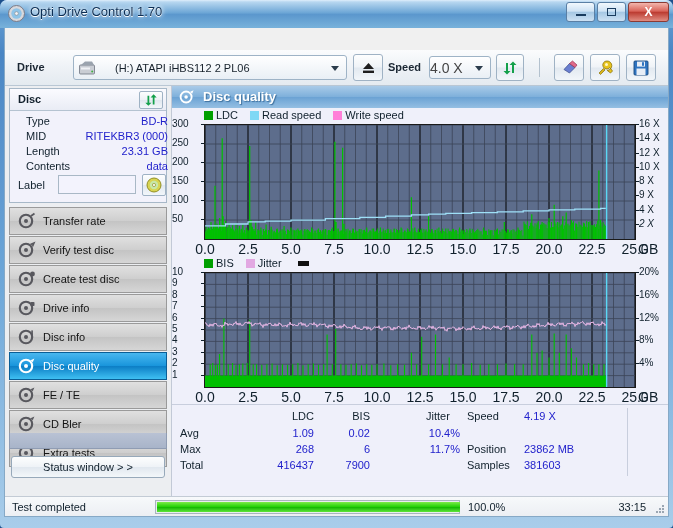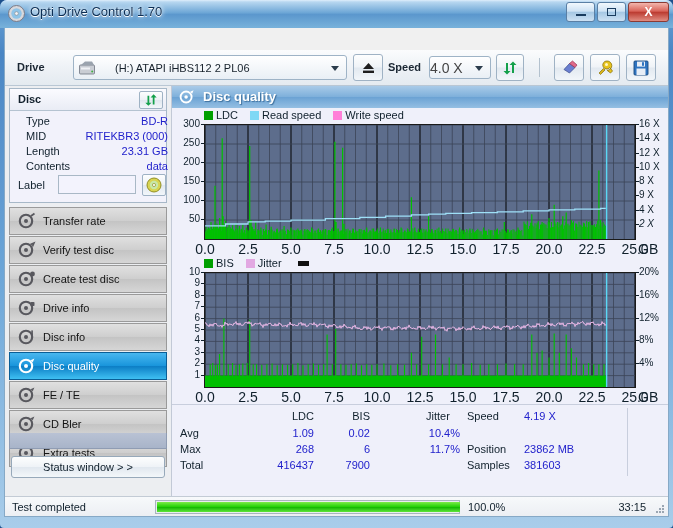--- a/index.html
+++ b/index.html
@@ -199,21 +199,21 @@
   .legend .sw{ width:9px; height:9px; display:inline-block;}
   .legend .item{ display:flex; align-items:center; gap:3px; margin-right:8px;}
 
   .plot{
     position:absolute;
     background:#5d6d8c;
     border:1px solid #1a1a1a;
     overflow:hidden;
   }
 
-  .ytick{ position:absolute; right:8px; font-size:10px; color:#10202c; text-align:right; white-space:nowrap;}
+  .ytick{ position:absolute; right:8px; font-size:10px; color:#10202c; white-space:nowrap;}
   .ytick-r{ position:absolute; left:0; font-size:10px; color:#10202c; text-align:left; white-space:nowrap;}
   .xtick{ position:absolute; font-size:14px; color:#10202c; text-align:center; white-space:nowrap;}
   .tickmark{ position:absolute; background:#10202c; width:3px; height:1px;}
 
   
   #stats{
     position:absolute; left:0; top:318px; width:497px; height:72px;
     background:#eff0fa;
     border-top:1px solid #c8cedd;
   }

